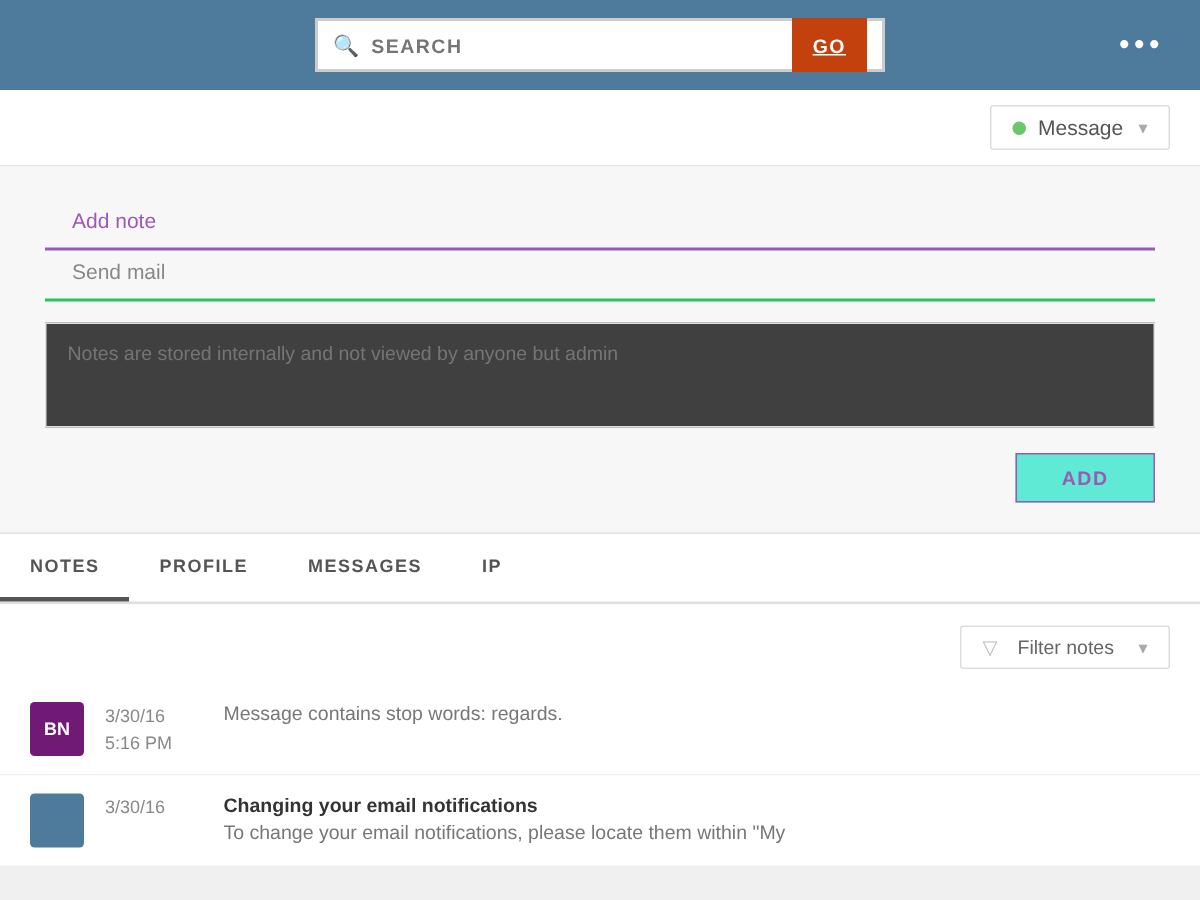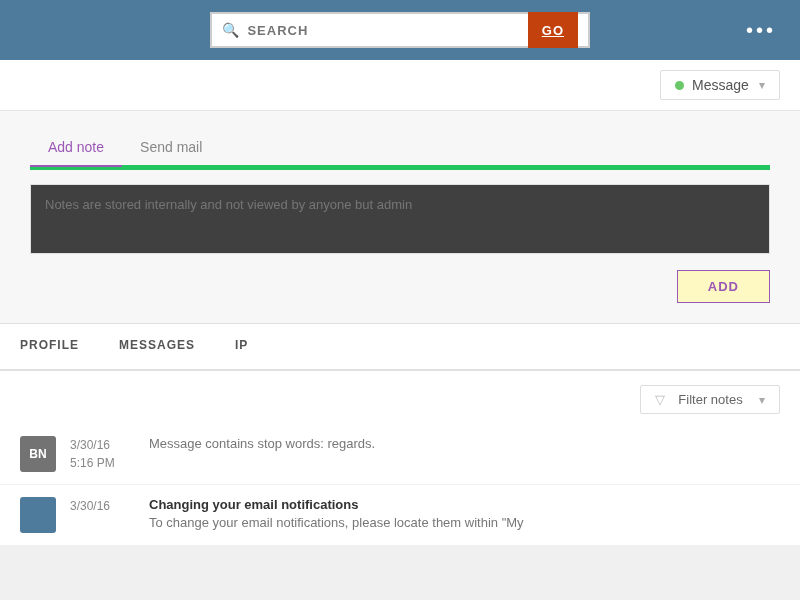--- a/index.html
+++ b/index.html
@@ -105,22 +105,23 @@
     }
 
     
     .note-area {
       background: #f7f7f7;
       padding: 20px 30px 20px 30px;
       border-bottom: 1px solid #e0e0e0;
     }
     .tabs {
       display: flex;
-      border-bottom: 5px solid #22c55e;
+      border-bottom: 2px solid #22c55e;
       margin-bottom: 14px;
+      flex-direction: column;
     }
     .tab {
       padding: 8px 18px 10px 18px;
       font-size: 14px;
       cursor: pointer;
       color: #888;
       border-bottom: 2px solid transparent;
       margin-bottom: -2px;
     }
     .tab.active {
@@ -139,21 +140,21 @@
       outline: none;
       font-family: Arial, sans-serif;
     }
     .add-btn-wrap {
       display: flex;
       justify-content: flex-end;
       margin-top: 12px;
     }
     .add-button {
       border: 1px solid #9b59b6;
-      background: #fef9c3;
+      background: #5eead4;
       color: #9b59b6;
       padding: 8px 30px;
       font-size: 13px;
       font-weight: bold;
       letter-spacing: 1px;
       cursor: pointer;
     }
 
     
     .bottom-tabs {
@@ -206,21 +207,21 @@
       display: flex;
       align-items: flex-start;
       padding: 12px 20px;
       border-bottom: 1px solid #f0f0f0;
       background: white;
     }
     .note-avatar {
       width: 36px;
       height: 36px;
       border-radius: 3px;
-      background: #737373;
+      background: #701a75;
       color: white;
       font-size: 12px;
       font-weight: bold;
       display: flex;
       align-items: center;
       justify-content: center;
       flex-shrink: 0;
       margin-right: 14px;
     }
     .note-avatar.dark {
@@ -274,20 +275,21 @@
     <div class="tab active">Add note</div>
     <div class="tab">Send mail</div>
   </div>
   <textarea class="note-textarea" placeholder="Notes are stored internally and not viewed by anyone but admin" style=""></textarea>
   <div class="add-btn-wrap">
     <button class="add-button">ADD</button>
   </div>
 </div>
 
 <div class="bottom-tabs">
+  <div class="bottom-tab active">NOTES</div>
   <div class="bottom-tab">PROFILE</div>
   <div class="bottom-tab">MESSAGES</div>
   <div class="bottom-tab">IP</div>
 </div>
 
 <div class="notes-list">
   <div class="filter-row">
     <div class="filter-dropdown">
       <span class="filter-icon">▽</span>
       <span>Filter notes</span>

